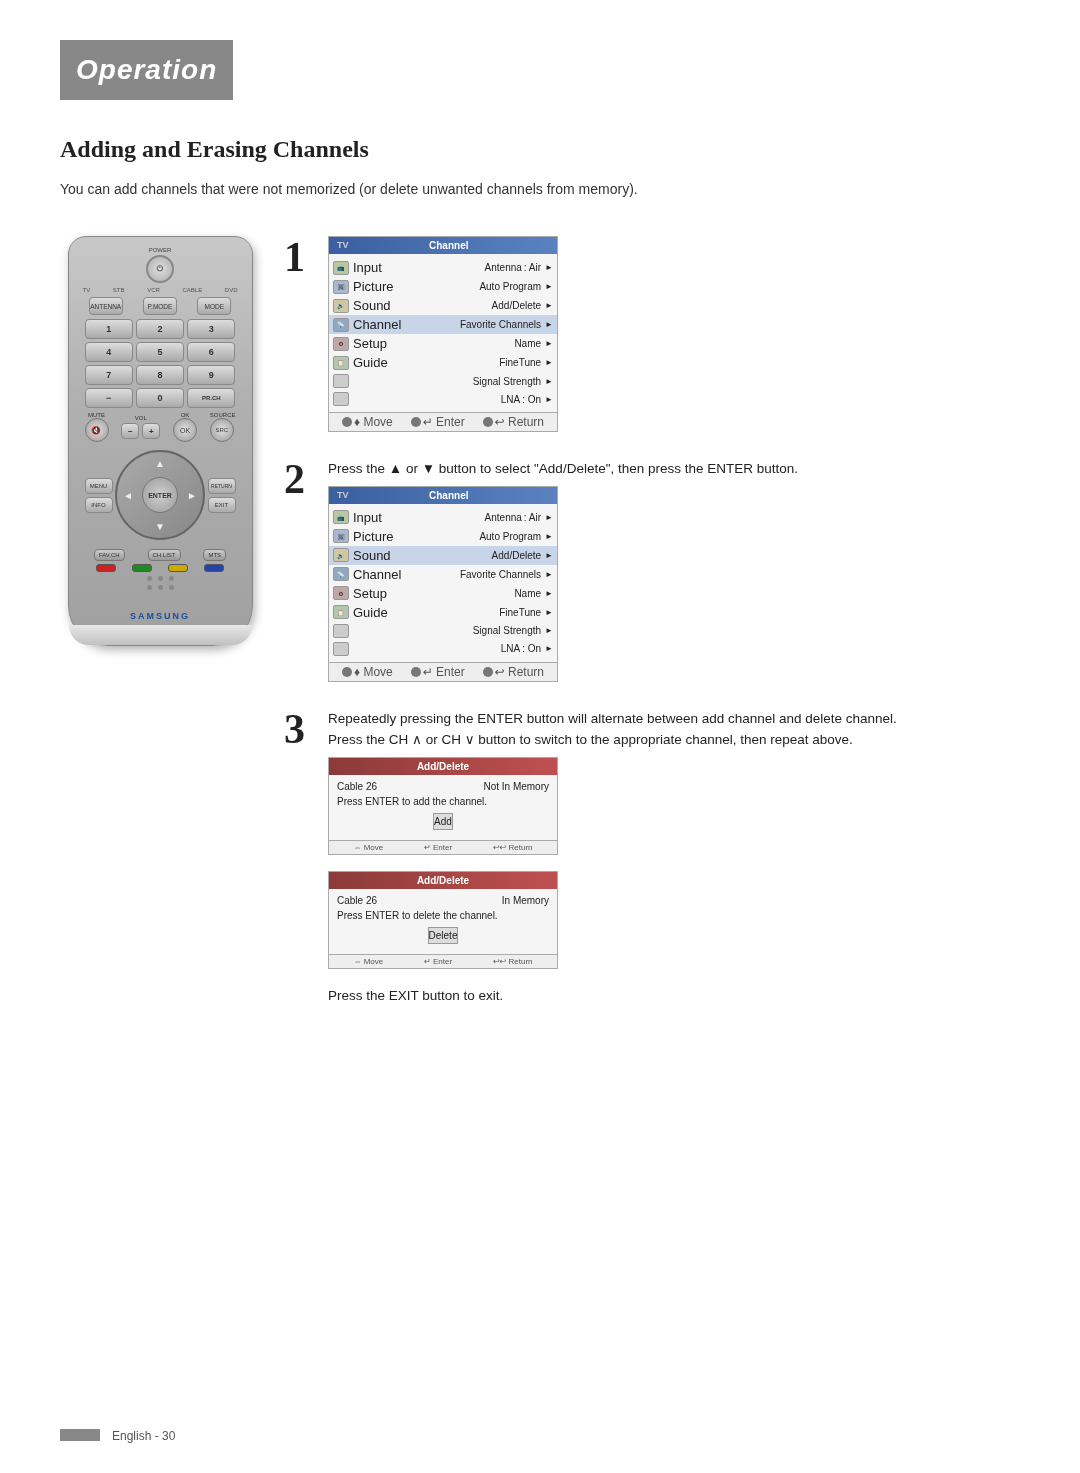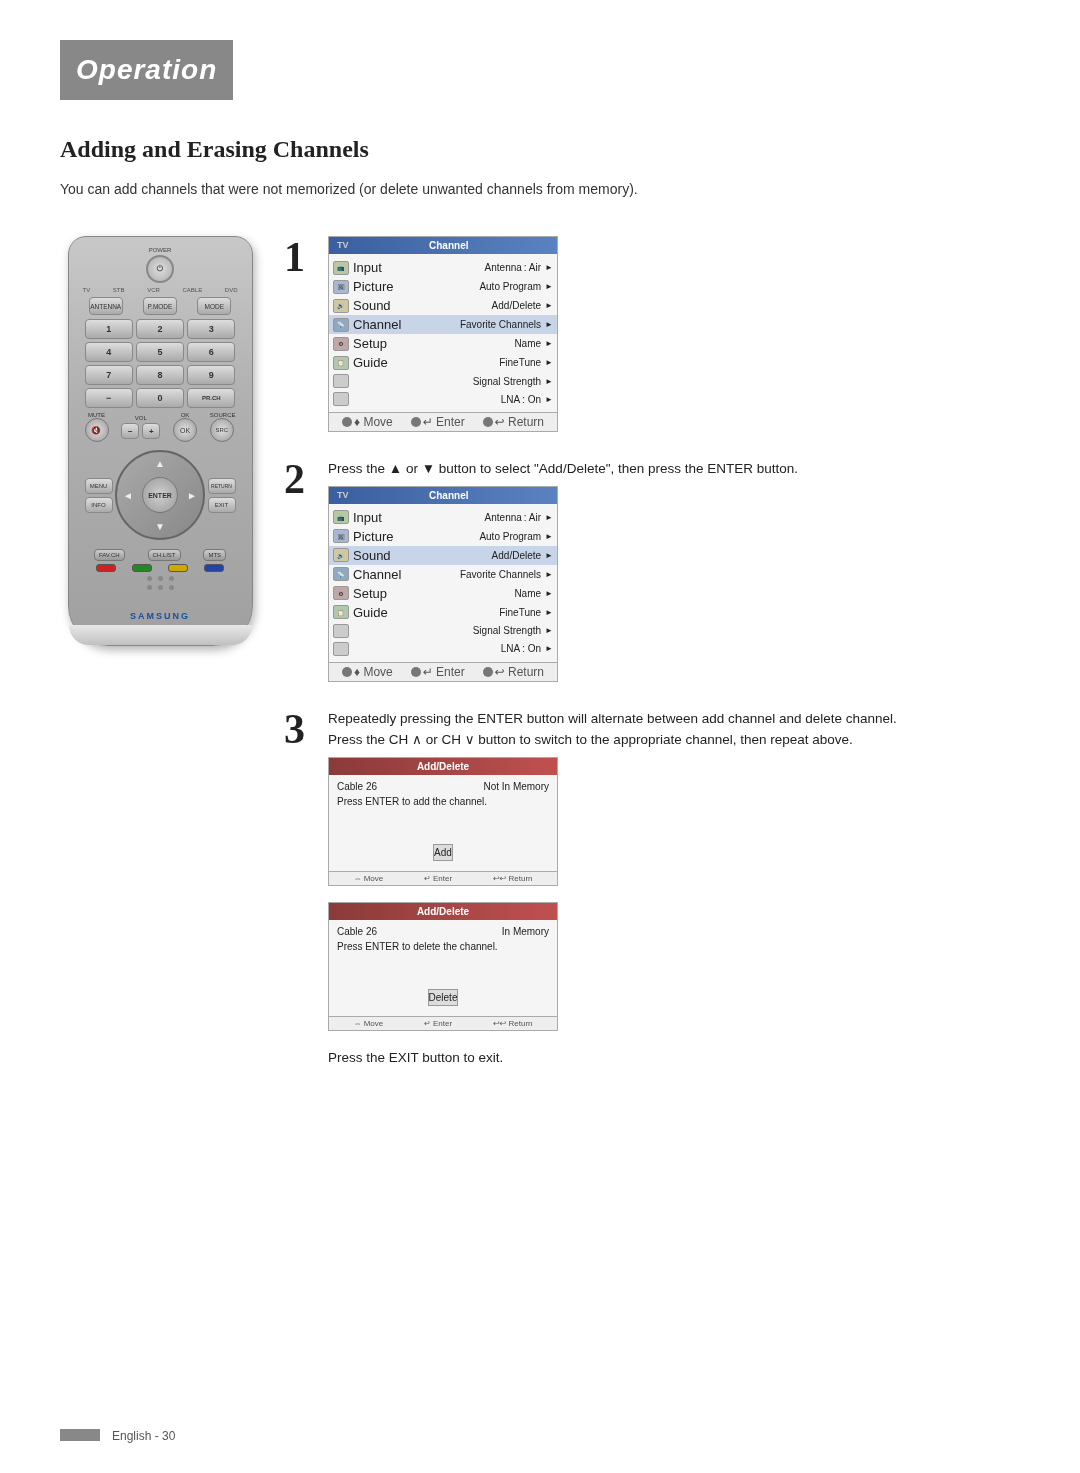--- a/index.html
+++ b/index.html
@@ -344,21 +344,20 @@
     .adddel-btn-wrap {
       text-align: center;
       margin-bottom: 4px;
     }
     .adddel-btn {
       background: #ddd;
       border: 1px solid #999;
       padding: 2px 0;
       font-size: 10px;
       display: inline-block;
-      margin-top: 31px;
     }
     .adddel-footer {
       border-top: 1px solid #aaa;
       display: flex;
       justify-content: space-around;
       padding: 2px 4px;
       font-size: 8px;
       color: #555;
       background: #eee;
     }

